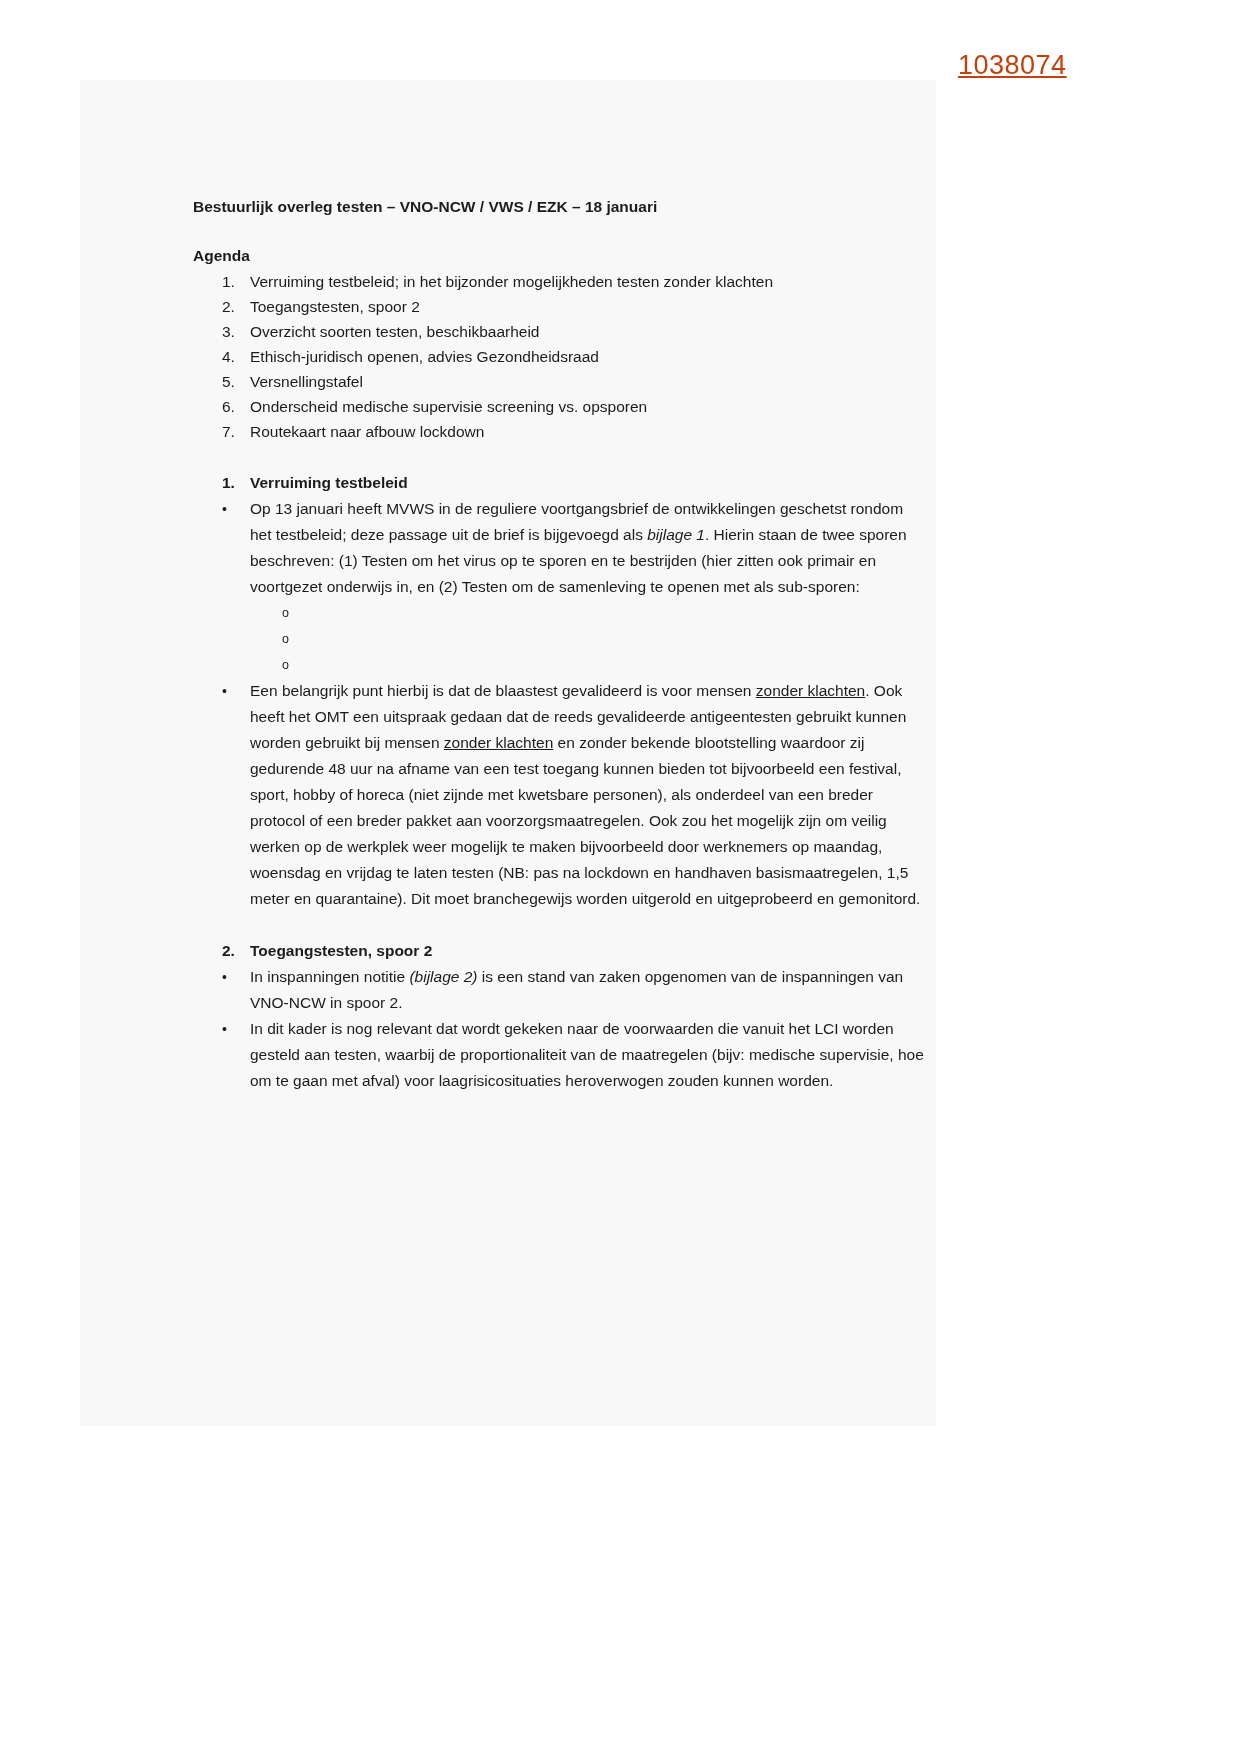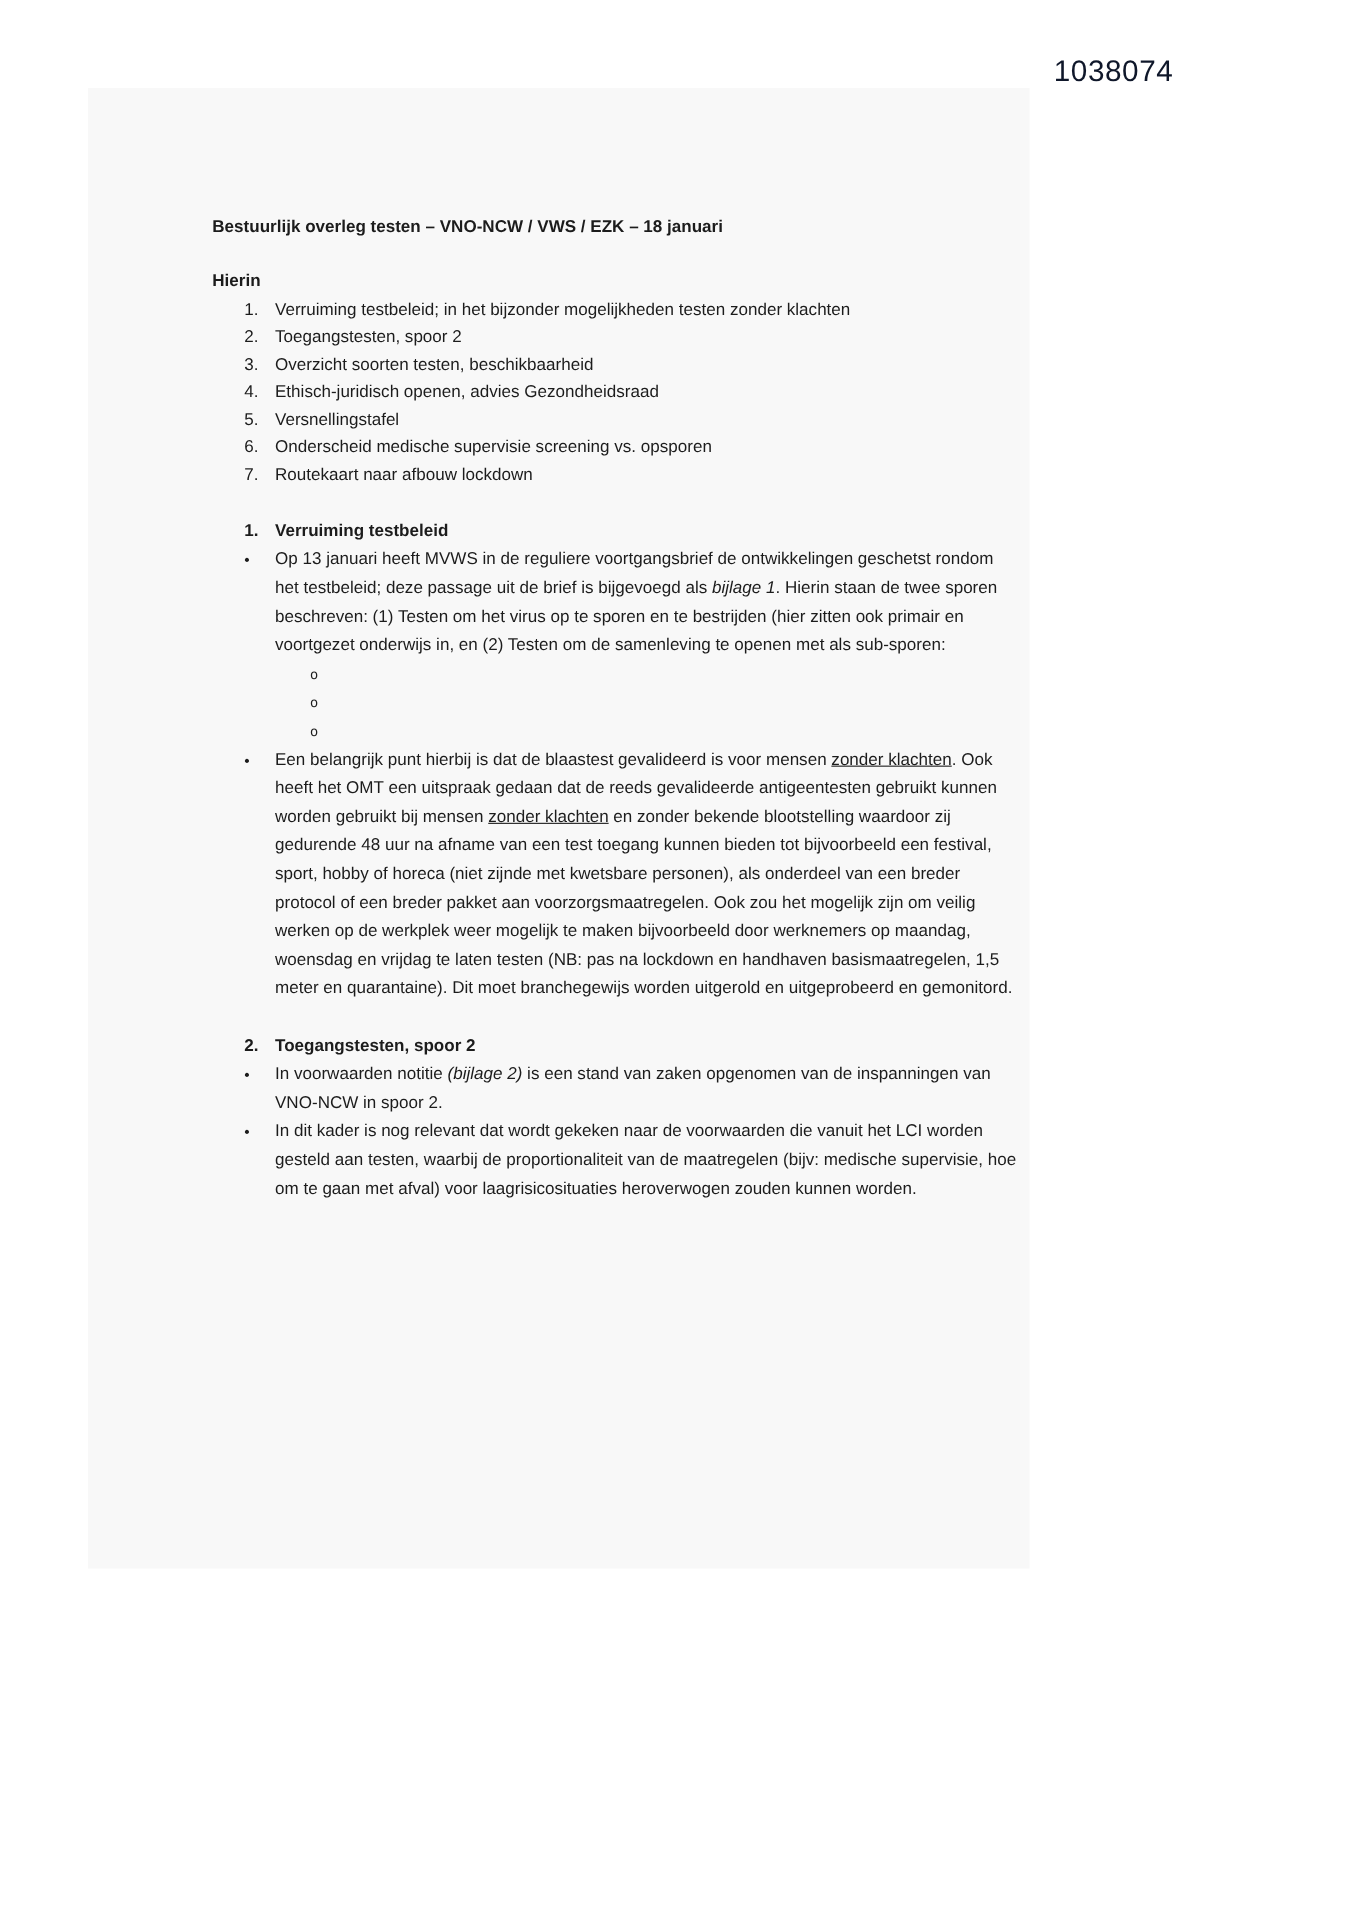--- a/index.html
+++ b/index.html
@@ -11,21 +11,21 @@
     color:#1c1c1c;
     overflow:hidden;
   }
   .scan-bg {
     position:absolute; left:80px; top:80px;
     width:856px; height:1346px;
     background:#f8f8f8;
   }
   .doc-number {
     position:absolute; left:958px; top:50px;
-    font-size:27px; color:#0f172a; letter-spacing:0.5px;
+    font-size:27px; color:#c2410c; letter-spacing:0.5px;text-decoration:underline;
   }
   .content {
     position:absolute; left:193px; top:194px; width:732px;
     font-size:15.5px; line-height:26px;
   }
   .title { font-weight:bold; }
   .agenda-heading { font-weight:bold; margin-top:23px; }
   .agenda-list { line-height:25px; }
   .li-row { display:flex; align-items:flex-start; }
   .li-marker { flex:0 0 28px; margin-left:29px; }
@@ -40,21 +40,21 @@
 </style>
 </head>
 <body>
 
 <div class="scan-bg"></div>
 
 <div class="doc-number">1038074</div>
 
 <div class="content">
   <div class="title">Bestuurlijk overleg testen – VNO-NCW / VWS / EZK – 18 januari</div>
-  <div class="agenda-heading">Hierin</div>
+  <div class="agenda-heading">Agenda</div>
   <div class="agenda-list">
       <div class="li-row">
         <span class="li-marker">1.</span>
         <span class="li-text">Verruiming testbeleid; in het bijzonder mogelijkheden testen zonder klachten</span>
       </div>
       <div class="li-row">
         <span class="li-marker">2.</span>
         <span class="li-text">Toegangstesten, spoor 2</span>
       </div>
       <div class="li-row">
@@ -102,21 +102,21 @@
           <span class="li-text"><span>Een belangrijk punt hierbij is dat de blaastest gevalideerd is voor mensen </span><span class="underline">zonder klachten</span><span>. Ook heeft het OMT een uitspraak gedaan dat de reeds gevalideerde antigeentesten gebruikt kunnen worden gebruikt bij mensen </span><span class="underline">zonder klachten</span><span> en zonder bekende blootstelling waardoor zij gedurende 48 uur na afname van een test toegang kunnen bieden tot bijvoorbeeld een festival, sport, hobby of horeca (niet zijnde met kwetsbare personen), als onderdeel van een breder protocol of een breder pakket aan voorzorgsmaatregelen. Ook zou het mogelijk zijn om veilig werken op de werkplek weer mogelijk te maken bijvoorbeeld door werknemers op maandag, woensdag en vrijdag te laten testen (NB: pas na lockdown en handhaven basismaatregelen, 1,5 meter en quarantaine). Dit moet branchegewijs worden uitgerold en uitgeprobeerd en gemonitord.</span></span>
         </div>
       </section>
       <section class="doc-section">
         <div class="li-row section-heading">
           <span class="li-marker">2.</span>
           <span class="li-text">Toegangstesten, spoor 2</span>
         </div>
         <div class="li-row bullet">
           <span class="li-marker bullet-marker">•</span>
-          <span class="li-text"><span>In voorwaarden notitie </span><span class="italic">(bijlage 2)</span><span> is een stand van zaken opgenomen van de inspanningen van VNO-NCW in spoor 2.</span></span>
+          <span class="li-text"><span>In inspanningen notitie </span><span class="italic">(bijlage 2)</span><span> is een stand van zaken opgenomen van de inspanningen van VNO-NCW in spoor 2.</span></span>
         </div>
         <div class="li-row bullet">
           <span class="li-marker bullet-marker">•</span>
           <span class="li-text"><span>In dit kader is nog relevant dat wordt gekeken naar de voorwaarden die vanuit het LCI worden gesteld aan testen, waarbij de proportionaliteit van de maatregelen (bijv: medische supervisie, hoe om te gaan met afval) voor laagrisicosituaties heroverwogen zouden kunnen worden.</span></span>
         </div>
       </section>
     </div>
 </div>
 
 </body></html>

